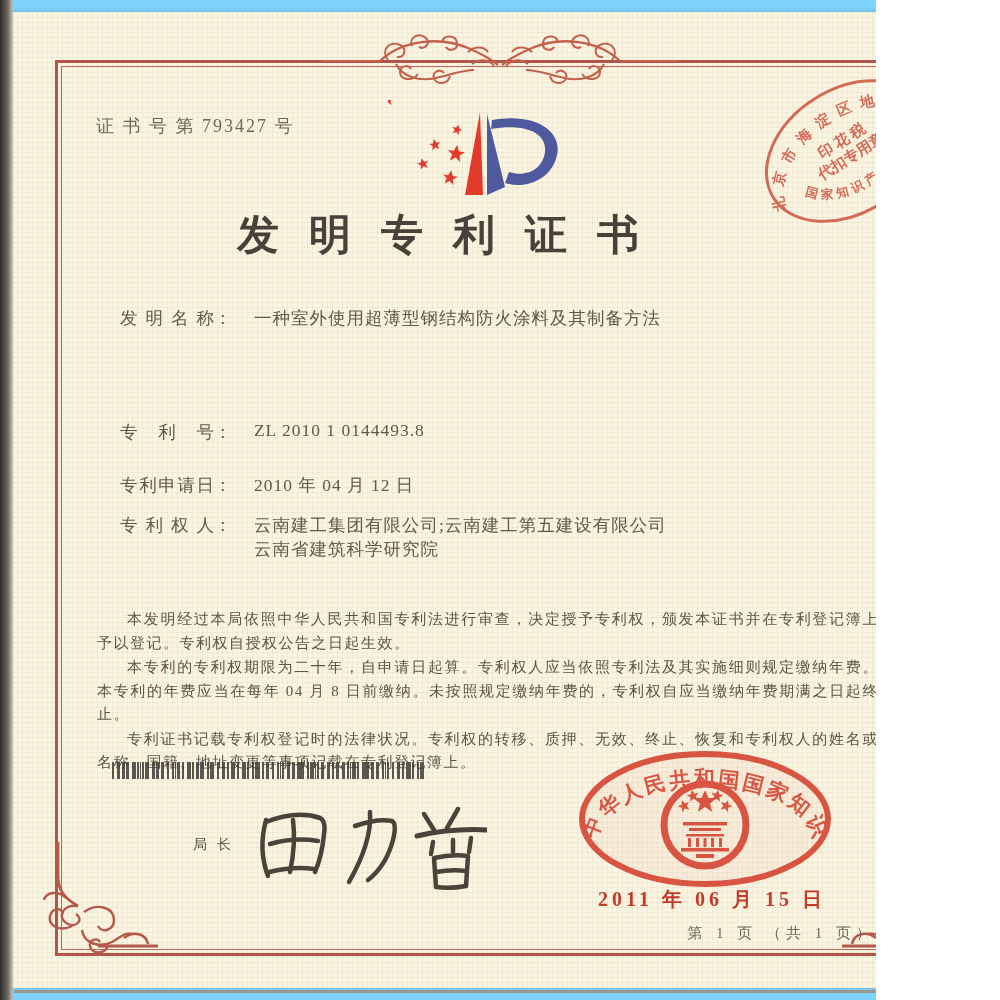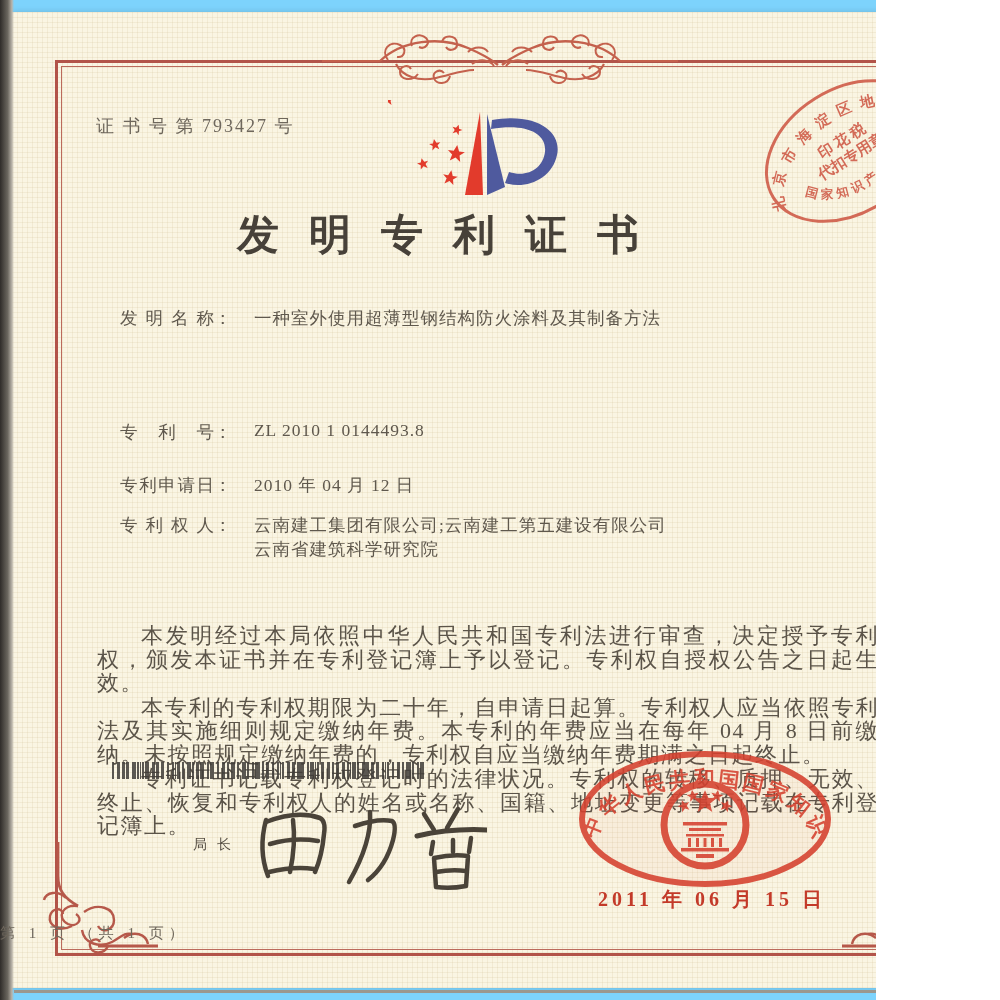--- a/index.html
+++ b/index.html
@@ -18,32 +18,32 @@
   .frame-inner{position:absolute;inset:3px;border:1px solid #bb6a5c;}
   .abs{position:absolute;}
   .cert-no{left:96px;top:114px;font-size:18px;color:#6e675c;letter-spacing:2px;}
   .title{left:0;top:207px;width:100%;text-align:center;font-size:42px;font-weight:600;
     color:#474139;letter-spacing:30px;text-indent:30px;}
   .field{left:120px;font-size:17.5px;color:#5f584d;white-space:nowrap;}
   .flabel{display:inline-block;width:94px;text-align:justify;text-align-last:justify;vertical-align:top;}
   .fcolon{vertical-align:top;}
   .fvalue{display:inline-block;margin-left:18px;letter-spacing:1px;vertical-align:top;}
   .fvalue .v2{display:block;}
-  .paras{left:97px;top:624px;width:782px;font-size:22px;line-height:23.5px;color:#5b5449;
+  .paras{left:97px;top:608px;width:782px;font-size:15px;line-height:23.5px;color:#5b5449;
     text-align:justify;letter-spacing:1.5px;}
   .paras p{margin:0 0 1px 0;text-indent:2em;}
   .barcode{left:112px;top:762px;width:312px;height:17px;
     background-image:
       repeating-linear-gradient(90deg,#403d39 0 2px,transparent 2px 5px),
       repeating-linear-gradient(90deg,#403d39 0 1px,transparent 1px 7px),
       repeating-linear-gradient(90deg,#403d39 0 2px,transparent 2px 11px);
     opacity:.85;}
   .director{left:193px;top:836px;font-size:14px;color:#564f44;letter-spacing:10px;}
   .seal-date{left:598px;top:886px;font-size:20px;color:#c33a29;letter-spacing:4px;font-weight:600;}
-  .footer{left:0;top:924px;width:100%;text-align:left;font-size:15px;color:#6e675c;letter-spacing:5px;}
+  .footer{left:0;top:924px;width:100%;text-align:right;font-size:15px;color:#6e675c;letter-spacing:5px;}
   svg{display:block;}
 </style>
 </head>
 <body>
 
 <div class="page">
   <div class="paper"></div>
   <div class="spine"></div>
   <div class="bottom-edge"></div>
 

